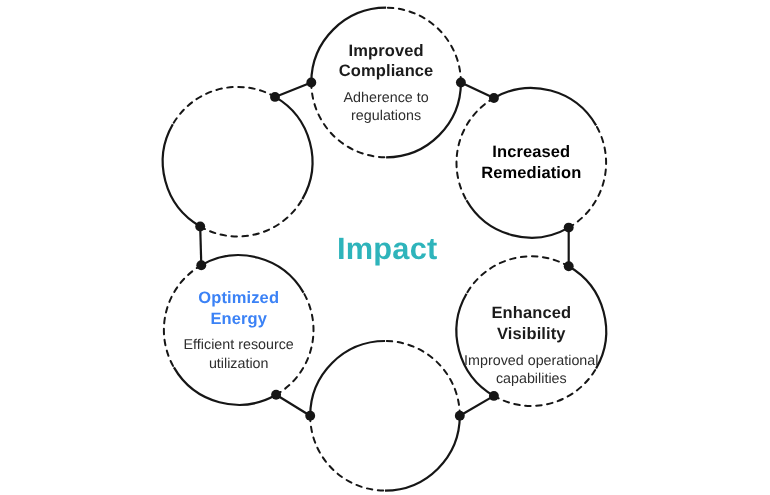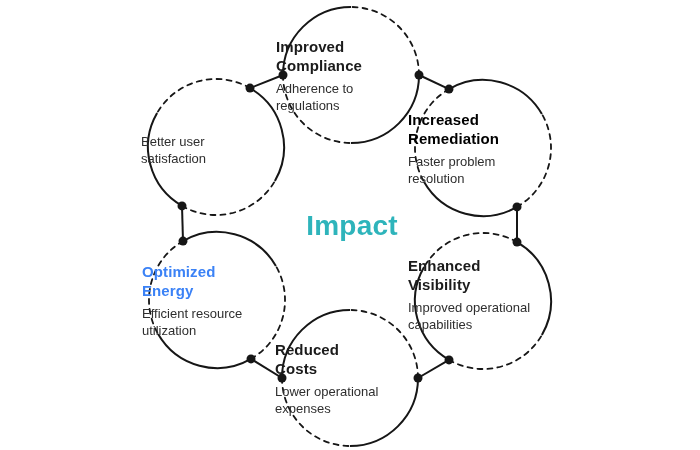--- a/index.html
+++ b/index.html
@@ -9,20 +9,21 @@
     height: 450px;
     background: #ffffff;
     overflow: hidden;
     font-family: "Liberation Sans", sans-serif;
   }
   .stage svg { position: absolute; left: 0; top: 0; }
   .node {
     position: absolute;
     transform: translate(-50%, -50%);
     width: 150px;
+    text-align: center;
     pointer-events: none;
   }
   .node-title {
     font-weight: 700;
     font-size: 15px;
     line-height: 19px;
     letter-spacing: 0.1px;
     white-space: pre-line;
   }
   .node-desc {
@@ -98,47 +99,37 @@
   <div class="node" style="left:351px; top:75px;">
     <div class="node-title" style="color: rgb(27, 27, 27);">Improved
 Compliance</div>
     <div class="node-desc" style="color: rgb(46, 46, 46);">Adherence to
 regulations</div>
   </div>
 
   <div class="node" style="left:483px; top:148px;">
     <div class="node-title" style="color: #000000;">Increased
 Remediation</div>
-    <div class="node-desc" style="color: rgb(46, 46, 46);">Faster problem
-resolution</div>
   </div>
 
-  <div class="node" style="left:483px; top:294px;">
+  <div class="node" style="left:483px; top:314px;">
     <div class="node-title" style="color: rgb(27, 27, 27);">Enhanced
 Visibility</div>
     <div class="node-desc" style="color: rgb(46, 46, 46);">Improved operational
 capabilities</div>
   </div>
 
-  <div class="node" style="left:350px; top:378px;">
-    <div class="node-title" style="color: rgb(27, 27, 27);">Reduced
-Costs</div>
-    <div class="node-desc" style="color: rgb(46, 46, 46);">Lower operational
-expenses</div>
-  </div>
 
   <div class="node" style="left:217px; top:300px;">
     <div class="node-title" style="color: #3b82f6;">Optimized
 Energy</div>
     <div class="node-desc" style="color: rgb(46, 46, 46);">Efficient resource
 utilization</div>
   </div>
 
   <div class="node" style="left:216px; top:147px;">
-    <div class="node-desc" style="color: rgb(46, 46, 46);">Better user
-satisfaction</div>
   </div>
 
   <div class="center-label" style="color: rgb(46, 180, 187);">
     <div>Impact</div>
   </div>
 
 </div>
 
 </body></html>

